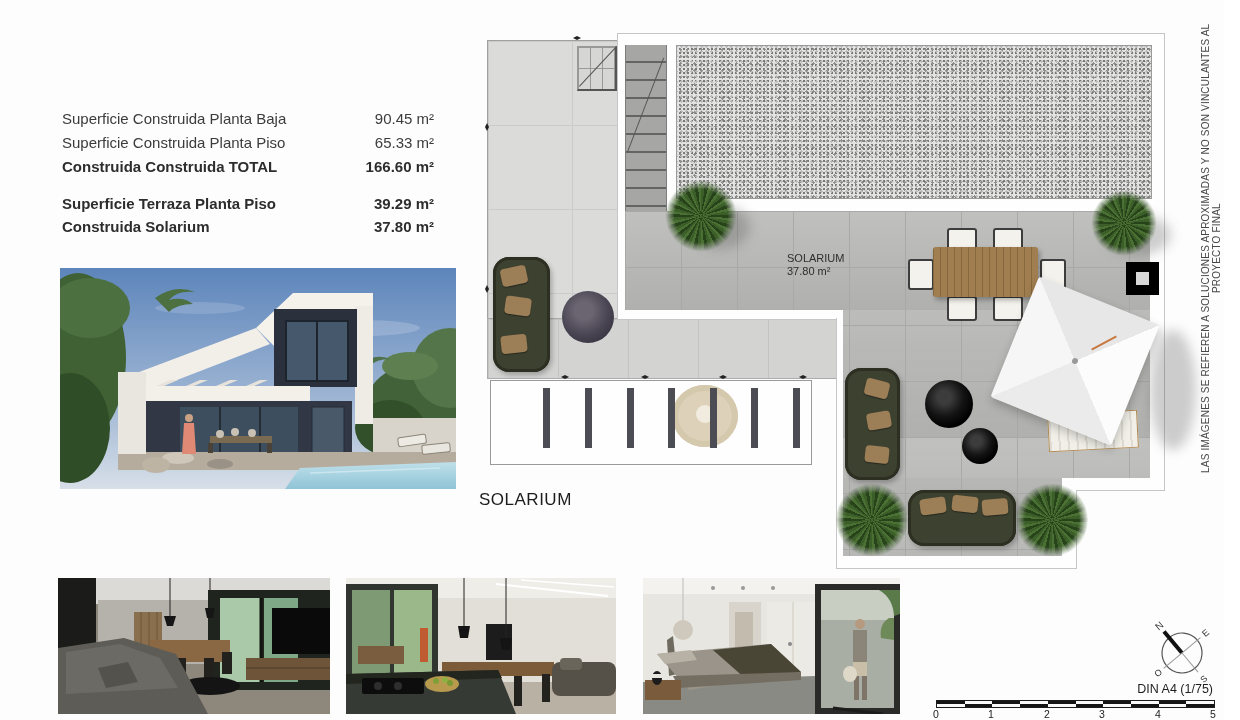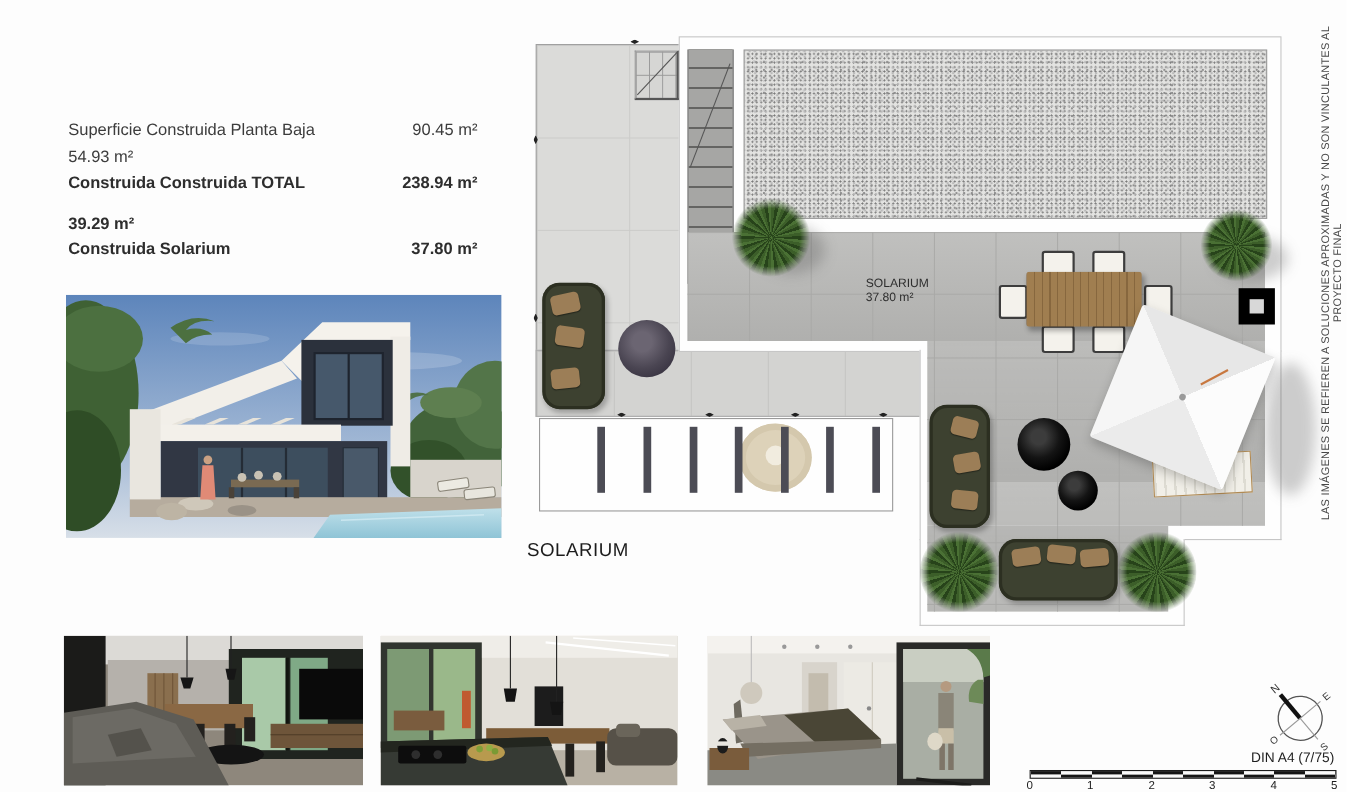--- a/index.html
+++ b/index.html
@@ -90,27 +90,29 @@
 <body>
 
 <div class="page">
 
   <div>
     <div class="srow" style="top:107px;">
       <span class="lab">Superficie Construida Planta Baja</span>
       <span class="val">90.45 m²</span>
     </div>
     <div class="srow" style="top:131px;">
-      <span class="val">54.93 m²</span>
+      <span class="lab">Superficie Construida Planta Piso</span>
+      <span class="val">65.33 m²</span>
     </div>
     <div class="srow b" style="top:155px;">
       <span class="lab">Construida Construida TOTAL</span>
-      <span class="val">238.94 m²</span>
+      <span class="val">166.60 m²</span>
     </div>
     <div class="srow b" style="top:192px;">
+      <span class="lab">Superficie Terraza Planta Piso</span>
       <span class="val">39.29 m²</span>
     </div>
     <div class="srow b" style="top:215px;">
       <span class="lab">Construida Solarium</span>
       <span class="val">37.80 m²</span>
     </div>
   </div>
 
   <svg class="photo" style="left:60px;top:268px;" width="396" height="221" viewBox="0 0 396 221">
     <defs>
@@ -382,21 +384,21 @@
       <line x1="35" y1="41" x2="35" y2="13" stroke="#111" stroke-width="4"></line>
       <line x1="35" y1="41" x2="35" y2="66" stroke="#999" stroke-width="1"></line>
       <line x1="11" y1="41" x2="59" y2="41" stroke="#999" stroke-width="1"></line>
       <text x="35" y="9" font-size="10" text-anchor="middle" fill="#333" font-family="Liberation Sans, sans-serif">N</text>
       <text x="66" y="44" font-size="9" text-anchor="middle" fill="#333" font-family="Liberation Sans, sans-serif">E</text>
       <text x="35" y="78" font-size="9" text-anchor="middle" fill="#333" font-family="Liberation Sans, sans-serif">S</text>
       <text x="4" y="44" font-size="9" text-anchor="middle" fill="#333" font-family="Liberation Sans, sans-serif">O</text>
     </g>
   </svg>
 
-  <div class="din" style="left:1093px;top:682px;width:120px;">DIN A4 (7/75)</div>
+  <div class="din" style="left:1093px;top:682px;width:120px;">DIN A4 (1/75)</div>
   <div class="sbar" style="left:936px;top:700px;width:277px;height:6px;"></div>
   <span class="stick-num" style="left:929px;top:708px;">0</span>
   <span class="stick-num" style="left:984px;top:708px;">1</span>
   <span class="stick-num" style="left:1040px;top:708px;">2</span>
   <span class="stick-num" style="left:1095px;top:708px;">3</span>
   <span class="stick-num" style="left:1151px;top:708px;">4</span>
   <span class="stick-num" style="left:1206px;top:708px;">5</span>
 
 </div>
 

